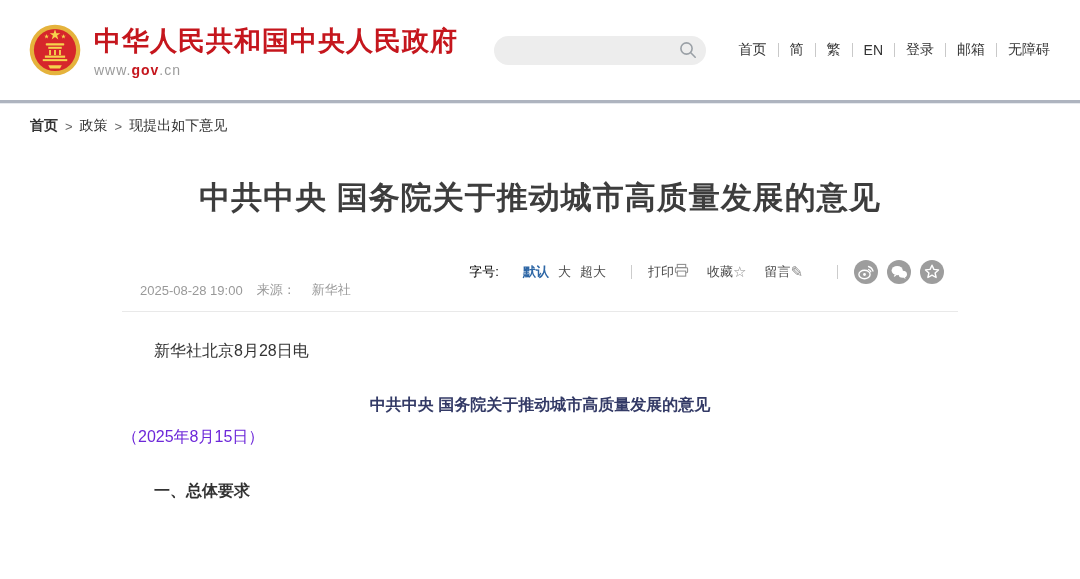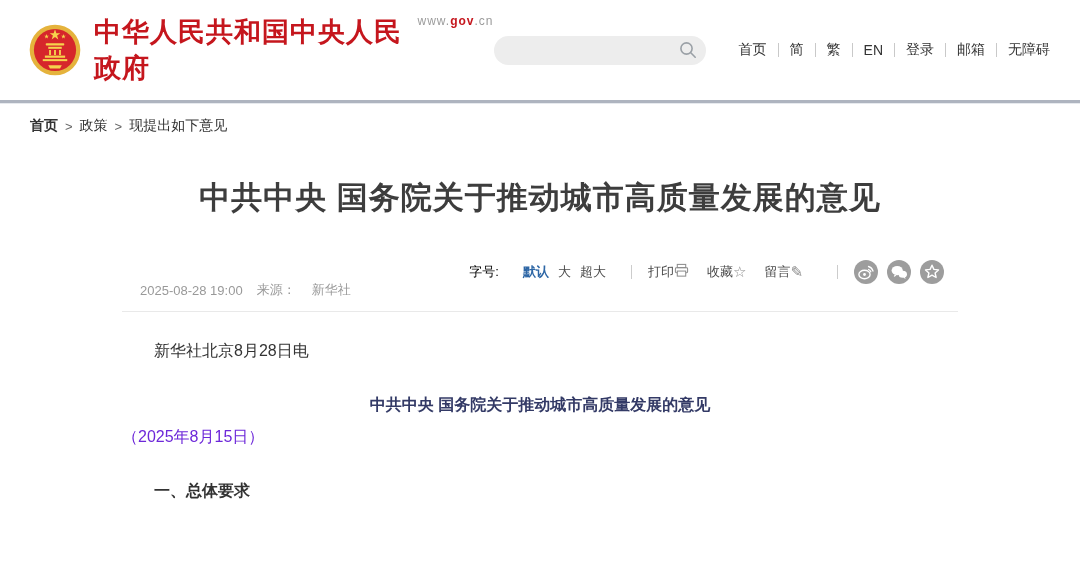--- a/index.html
+++ b/index.html
@@ -4,23 +4,23 @@
 <style>
   * { box-sizing: border-box; margin: 0; padding: 0; }
   html, body { width: 1080px; height: 579px; overflow: hidden; background: #ffffff;
     font-family: "Liberation Sans", "DejaVu Sans", sans-serif; }
 
   
   .site-header { height: 100px; padding: 0 30px 0 28px; display: flex;
     align-items: center; justify-content: space-between; background: #fff; }
   .brand { display: flex; align-items: center; gap: 12px; cursor: pointer; }
   .emblem { width: 54px; height: 54px; display: inline-flex; }
-  .brand-text { display: flex; flex-direction: row; gap: 3px; }
+  .brand-text { display: flex; flex-direction: column; gap: 3px; }
   .site-title { font-size: 27px; font-weight: 700; color: #c5161d; letter-spacing: 1px; }
-  .site-url { font-size: 12px; color: #9b9b9b; letter-spacing: 1px; text-align: center; }
+  .site-url { font-size: 14px; color: #9b9b9b; letter-spacing: 1px; }
   .site-url .red { color: #c5161d; font-weight: 700; }
 
   .header-right { display: flex; align-items: center; gap: 22px; }
   .searchbox { position: relative; width: 212px; height: 29px; background: #ededed;
     border-radius: 15px; display: flex; align-items: center; }
   .search-input { flex: 1; height: 100%; border: none; outline: none; background: transparent;
     padding: 0 34px 0 14px; font-size: 13px; color: #333; }
   .search-icon { position: absolute; right: 9px; top: 5px; width: 18px; height: 18px; cursor: pointer; }
 
   .topnav { display: flex; align-items: center; font-size: 14px; color: #333; }

